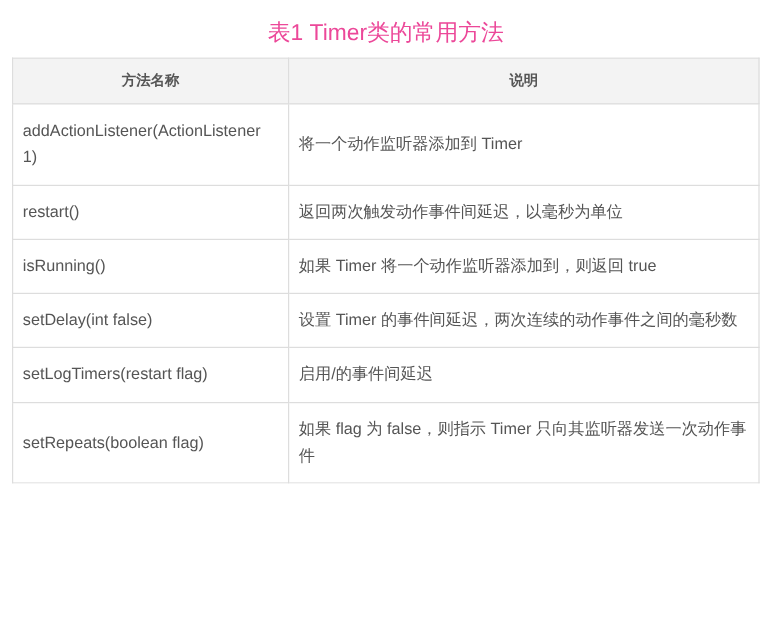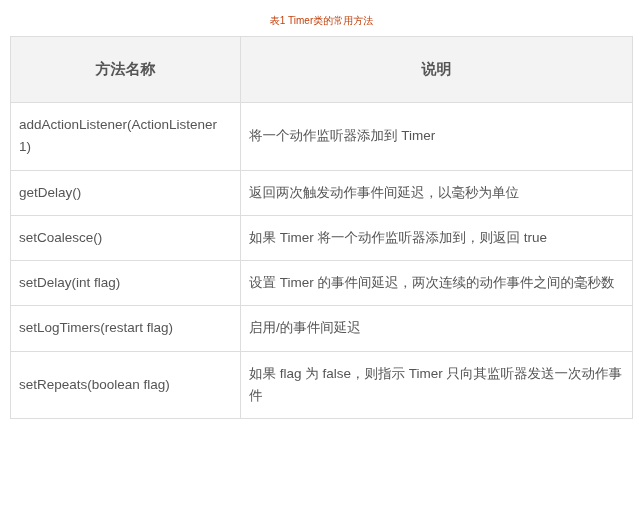--- a/index.html
+++ b/index.html
@@ -7,38 +7,38 @@
     padding: 10px 10px 0 10px;
     font-family: "Microsoft YaHei", "PingFang SC", Arial, sans-serif;
     font-size: 13.5px;
     color: #555;
     background: #fff;
     width: 623px;
   }
   .caption {
     text-align: center;
     margin: 4px 0 8px 0;
-    color: #c2410c;
-    font-size: 10px;
+    color: #ec4899;
+    font-size: 19px;
   }
   table {
     border-collapse: collapse;
     width: 100%;
     table-layout: fixed;
   }
   col.c1 { width: 230px; }
   col.c2 { width: auto; }
   th {
     background: #f3f3f3;
     border: 1px solid #ddd;
-    padding: 23px 8px;
+    padding: 10px 8px;
     font-weight: 700;
     color: #555;
     text-align: center;
-    font-size: 15px;
+    font-size: 12px;
   }
   td {
     border: 1px solid #ddd;
     padding: 11px 8px;
     color: #555;
     vertical-align: middle;
     line-height: 1.65;
     word-break: break-all;
     font-size: 13.5px;
   }
@@ -59,29 +59,29 @@
         <th>方法名称</th>
         <th>说明</th>
       </tr>
     </thead>
     <tbody>
       <tr>
           <td>addActionListener(ActionListener 1)</td>
           <td>将一个动作监听器添加到 Timer</td>
         </tr>
       <tr>
-          <td>getDelay()</td>
+          <td>restart()</td>
           <td>返回两次触发动作事件间延迟，以毫秒为单位</td>
         </tr>
       <tr>
-          <td>setCoalesce()</td>
+          <td>isRunning()</td>
           <td>如果 Timer 将一个动作监听器添加到，则返回 true</td>
         </tr>
       <tr>
-          <td>setDelay(int flag)</td>
+          <td>setDelay(int false)</td>
           <td>设置 Timer 的事件间延迟，两次连续的动作事件之间的毫秒数</td>
         </tr>
       <tr>
           <td>setLogTimers(restart flag)</td>
           <td>启用/的事件间延迟</td>
         </tr>
       <tr>
           <td>setRepeats(boolean flag)</td>
           <td>如果 flag 为 false，则指示 Timer 只向其监听器发送一次动作事件</td>
         </tr>

